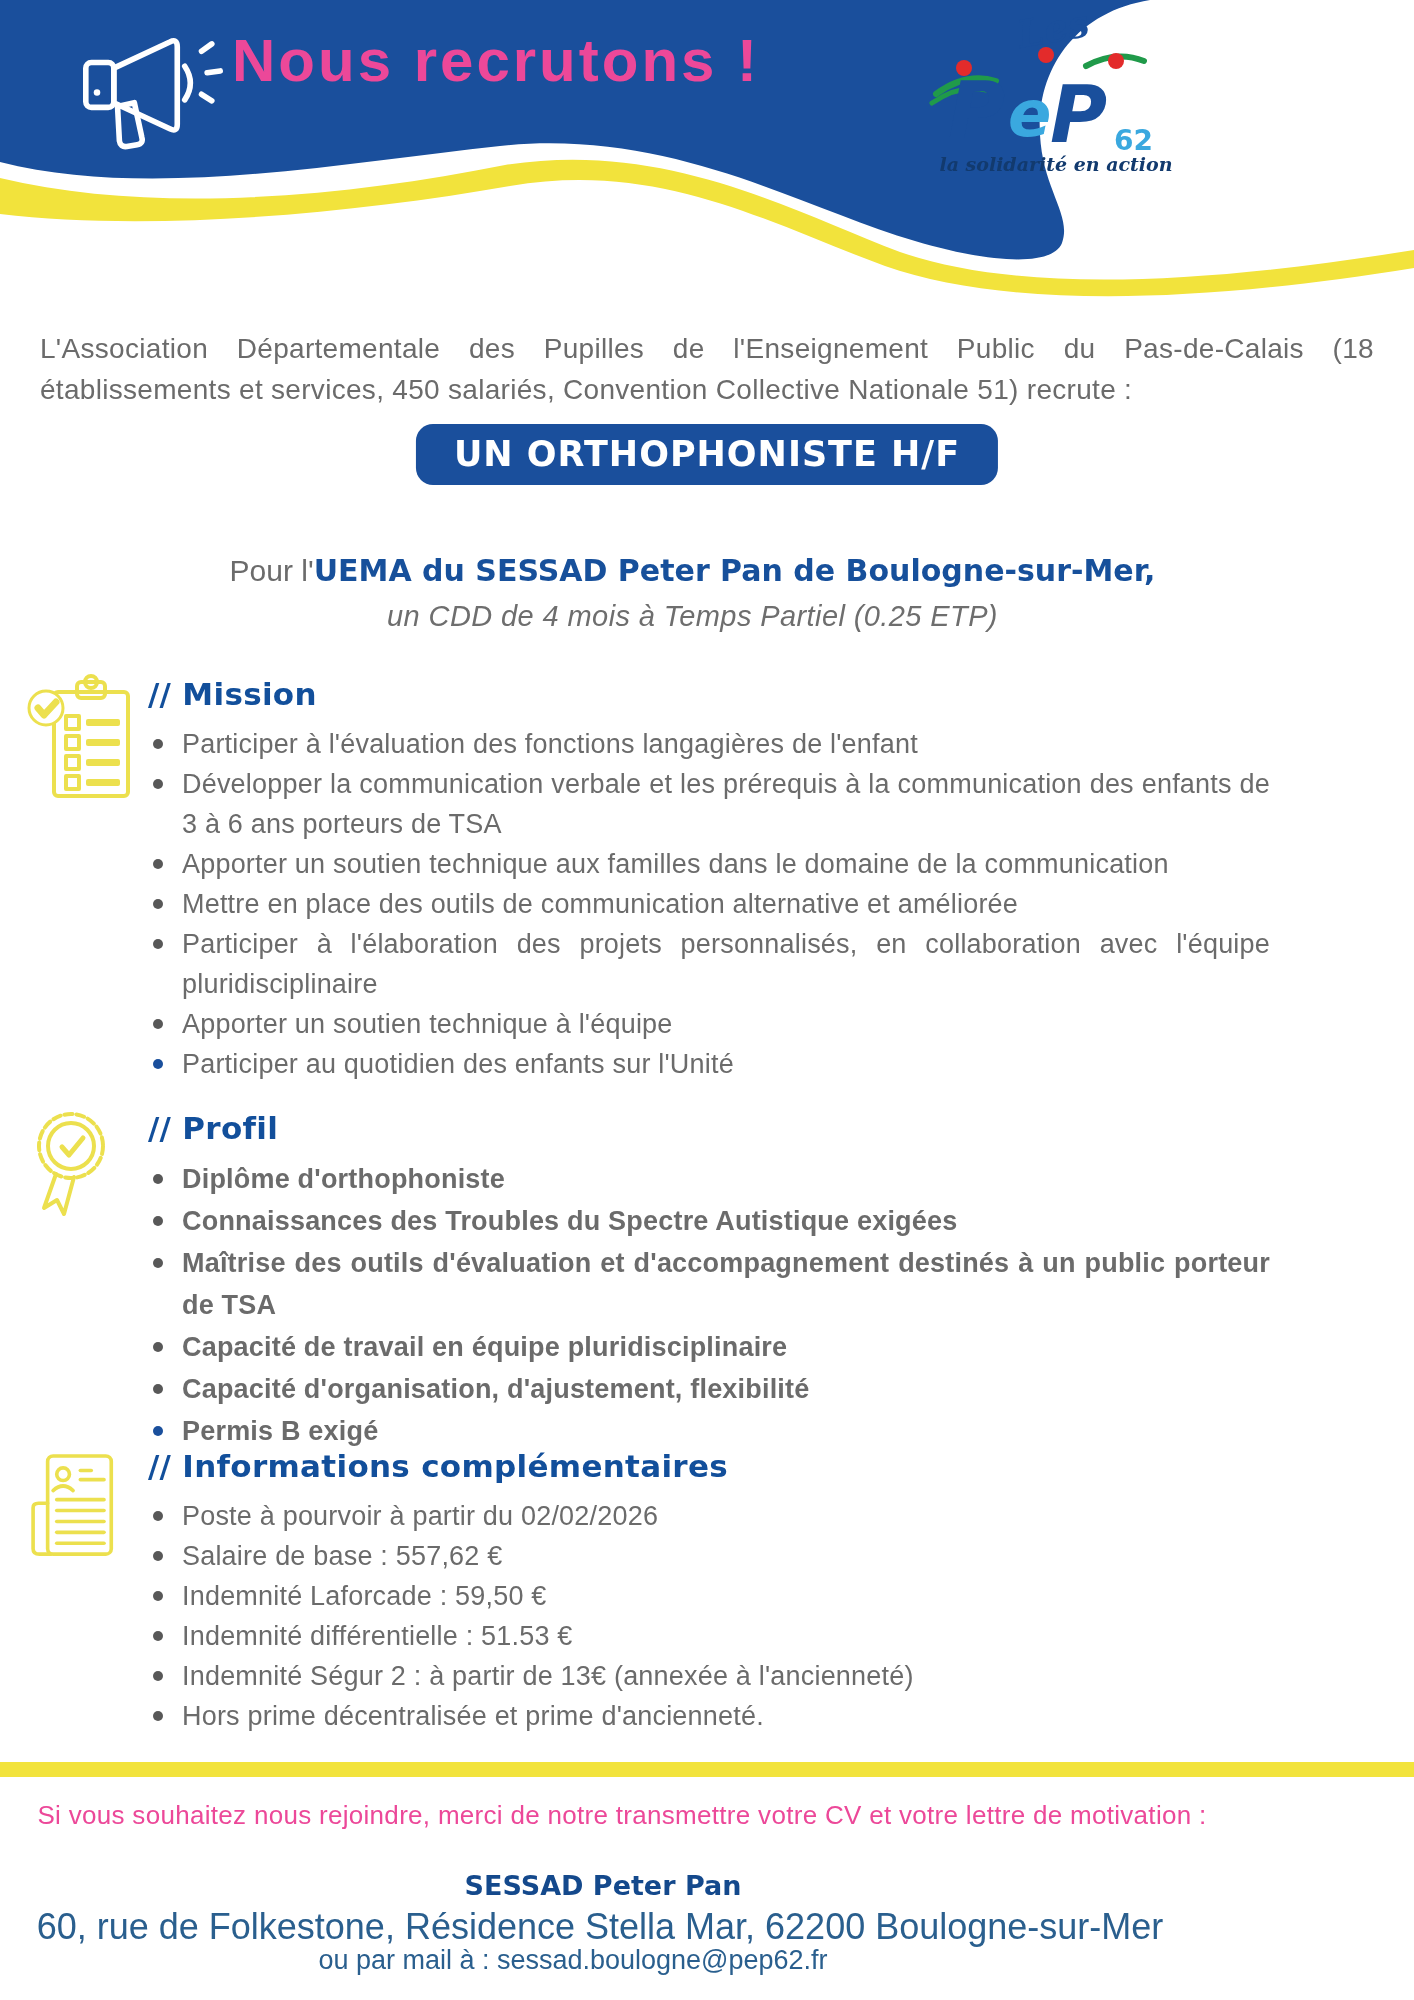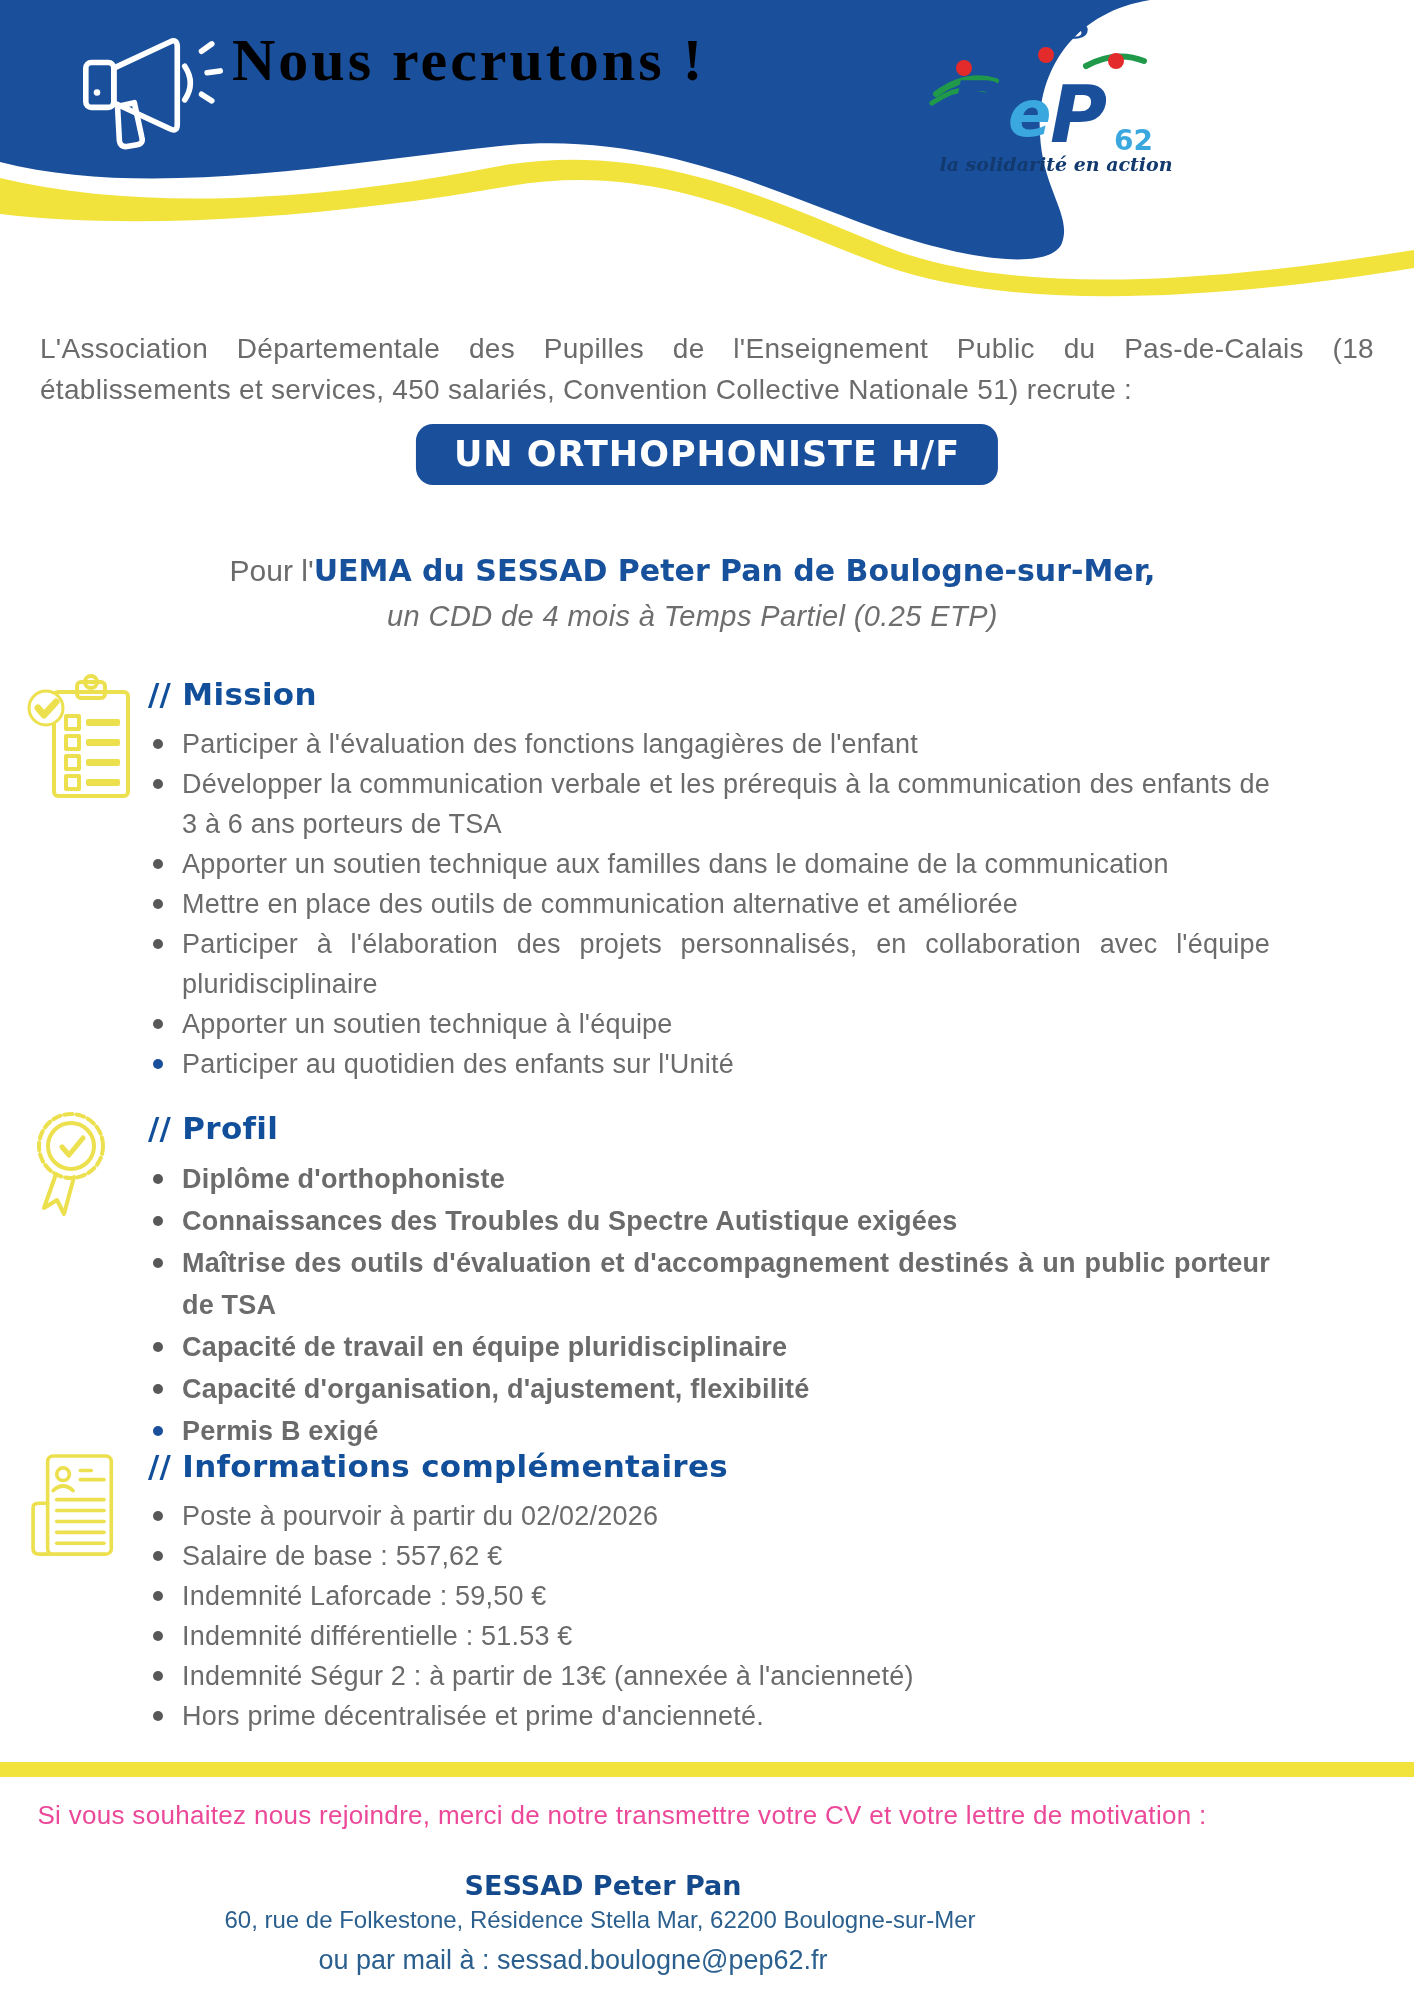--- a/index.html
+++ b/index.html
@@ -2,22 +2,22 @@
 <html lang="fr"><head>
 <meta charset="utf-8">
 <title>Nous recrutons - Orthophoniste</title>
 <style>
   html,body{margin:0;padding:0;background:#ffffff;}
   .page{position:relative;width:1414px;height:2000px;background:#fff;overflow:hidden;
         font-family:"Liberation Sans",sans-serif;}
 
   
   .header-svg{position:absolute;top:0;left:0;display:block;}
-  .main-title{position:absolute;left:232px;top:26px;font-family:Liberation Serif, serif;
-              font-weight:700;font-size:60px;color:#000000;letter-spacing:3px;white-space:nowrap;}
+  .main-title{position:absolute;left:232px;top:26px;font-family:Liberation Sans, sans-serif;
+              font-weight:700;font-size:60px;color:#ec4899;letter-spacing:3px;white-space:nowrap;}
   .megaphone{position:absolute;left:58px;top:14px;}
   .logo{position:absolute;left:928px;top:8px;}
 
   
   .intro{position:absolute;left:40px;top:300px;width:1334px;font-size:28px;line-height:41px;
          color:#6b6b6b;text-align:justify;letter-spacing:.3px;}
 
   
   .badge{position:absolute;top:424px;left:50%;transform:translateX(-50%);
          background:#1a4f9c;color:#fff;font-family:"DejaVu Sans",sans-serif;font-weight:700;
@@ -46,21 +46,21 @@
   .section li.blue-bullet::before{background:#1a4f9c;}
   #section-profil li{line-height:42px;font-weight:bold;}
   #section-profil li::before{top:16px;}
 
   
   .divider{position:absolute;top:1762px;left:0;width:1414px;height:15px;background:#f2e33c;}
   .cta{position:absolute;top:1800px;left:0;width:1244px;text-align:center;font-size:26px;
        color:#ec4899;letter-spacing:.3px;}
   .org{position:absolute;top:1870px;left:0;width:1206px;text-align:center;
        font-family:"DejaVu Sans",sans-serif;font-weight:700;font-size:27px;color:#14498c;}
-  .address{position:absolute;top:1906px;left:0;width:1200px;text-align:center;font-size:24px;
+  .address{position:absolute;top:1906px;left:0;width:1200px;text-align:center;font-size:36px;
        color:#2a5f8e;}
   .mail{position:absolute;top:1945px;left:0;width:1146px;text-align:center;font-size:27px;
        color:#2a5f8e;}
 </style>
 </head>
 <body>
 
 <div class="page">
 
   <svg class="header-svg" width="1414" height="300" viewBox="0 0 1414 300">

